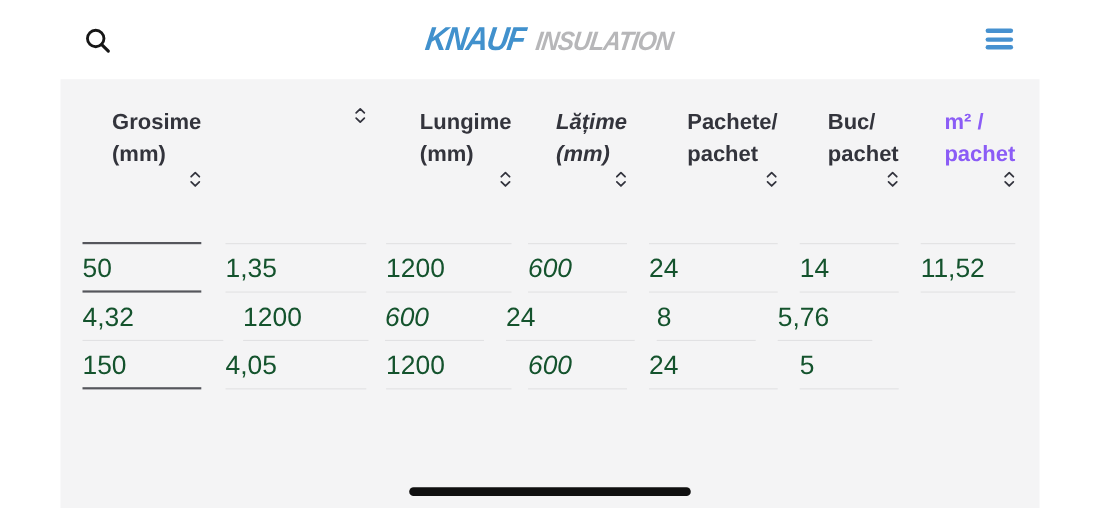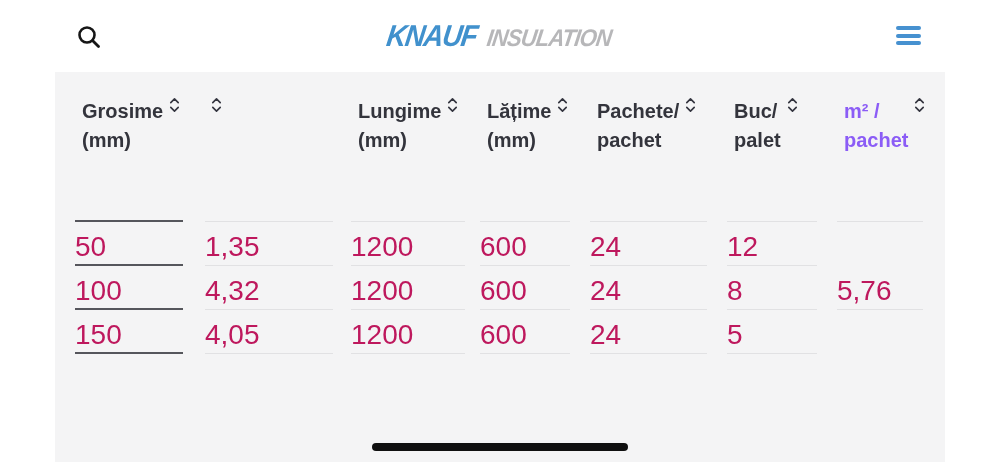--- a/index.html
+++ b/index.html
@@ -22,35 +22,35 @@
               flex-direction:column; justify-content:space-between; }
   .menu-btn .bar { width:25px; height:4px; background:#4691d0; border-radius:2px; }
 
   
   .panel { position:absolute; left:55px; top:72px; width:890px; height:390px;
            background:#f4f4f5; }
 
   .hrow { display:flex; padding:25px 0 0 20px; height:150px; }
   .hcell { border-bottom:1px solid #e1e1e3; cursor:pointer; }
   .hcell.dark { border-bottom:2px solid #55565c; }
-  .hinner { display:flex; align-items:flex-start; }
+  .hinner { display:flex; align-items:flex-end;flex-direction:column; }
   .htext { white-space:pre-line; font-weight:bold; font-size:20px; line-height:29px;
            color:#33343c; padding-left:7px; }
   .htext.blue { color:#8b5cf6; }
   .sort-icon { margin-left:6px; flex-shrink:0; }
 
   .drow { display:flex; padding-left:20px; height:44px; }
-  .dcell { border-bottom:1px solid #e1e1e3; font-size:28px; color:#be185d; padding-top:9px; }
+  .dcell { border-bottom:1px solid #e1e1e3; font-size:24px; color:#14532d; padding-top:9px; }
   .dcell.dark { border-bottom:2px solid #55565c; }
 
   
   .c0 { width:108px; margin-right:22px; }
   .c1 { width:128px; margin-right:18px; }
   .c2 { width:114px; margin-right:15px; }
-  .c3 { width:90px;  margin-right:20px; }
+  .c3 { width:90px;  margin-right:20px;font-style:italic; }
   .c4 { width:117px; margin-right:20px; }
   .c5 { width:90px;  margin-right:20px; }
   .c6 { width:86px;  margin-right:0; }
 
   
   .hscroll { position:absolute; left:372px; top:443px; width:256px; height:8px;
              border-radius:4px; background:#101010; cursor:grab; }
 </style>
 </head>
 <body>
@@ -123,21 +123,21 @@
 pachet</span>
           <svg class="sort-icon" width="11" height="16" viewBox="0 0 10 15">
             <polyline points="1.5,5.3 5,1.8 8.5,5.3" fill="none" stroke="#33343e" stroke-width="1.5" stroke-linecap="round" stroke-linejoin="round"></polyline>
             <polyline points="1.5,9.7 5,13.2 8.5,9.7" fill="none" stroke="#33343e" stroke-width="1.5" stroke-linecap="round" stroke-linejoin="round"></polyline>
           </svg>
         </div>
       </div>
       <div class="hcell c5">
         <div class="hinner">
           <span class="htext">Buc/
-palet</span>
+pachet</span>
           <svg class="sort-icon" width="11" height="16" viewBox="0 0 10 15">
             <polyline points="1.5,5.3 5,1.8 8.5,5.3" fill="none" stroke="#33343e" stroke-width="1.5" stroke-linecap="round" stroke-linejoin="round"></polyline>
             <polyline points="1.5,9.7 5,13.2 8.5,9.7" fill="none" stroke="#33343e" stroke-width="1.5" stroke-linecap="round" stroke-linejoin="round"></polyline>
           </svg>
         </div>
       </div>
       <div class="hcell c6">
         <div class="hinner">
           <span class="htext blue">m² /
 pachet</span>
@@ -148,24 +148,24 @@
         </div>
       </div>
     </div>
   <div>
       <div class="drow">
         <div class="dcell c0 dark">50</div>
         <div class="dcell c1">1,35</div>
         <div class="dcell c2">1200</div>
         <div class="dcell c3">600</div>
         <div class="dcell c4">24</div>
-        <div class="dcell c5">12</div>
+        <div class="dcell c5">14</div>
+        <div class="dcell c6">11,52</div>
       </div>
       <div class="drow">
-        <div class="dcell c0 dark">100</div>
         <div class="dcell c1">4,32</div>
         <div class="dcell c2">1200</div>
         <div class="dcell c3">600</div>
         <div class="dcell c4">24</div>
         <div class="dcell c5">8</div>
         <div class="dcell c6">5,76</div>
       </div>
       <div class="drow">
         <div class="dcell c0 dark">150</div>
         <div class="dcell c1">4,05</div>

